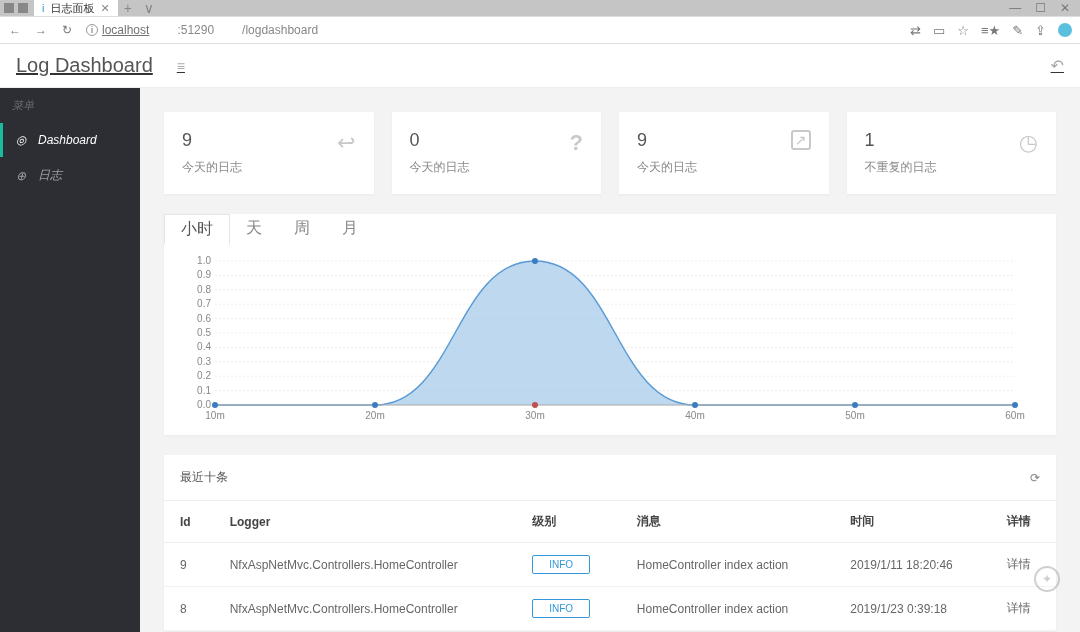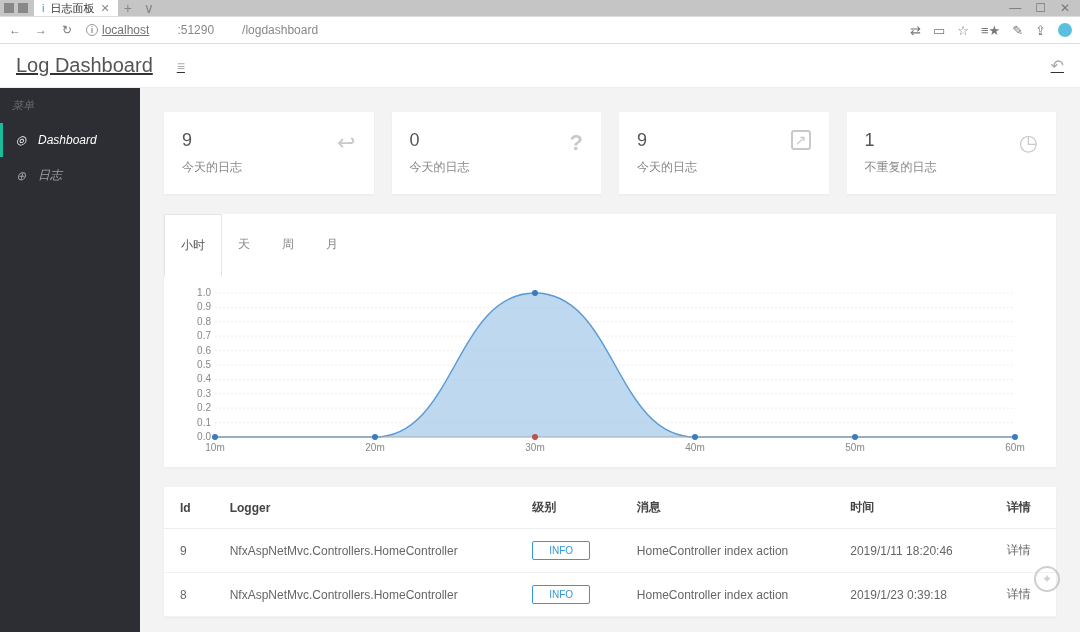--- a/index.html
+++ b/index.html
@@ -42,21 +42,21 @@
     
     .cards { display: flex; gap: 18px; }
     .card { flex: 1; background: #fff; padding: 18px; display: flex; justify-content: space-between; align-items: flex-start; box-shadow: 0 1px 2px rgba(0,0,0,0.04); }
     .card-num { font-size: 18px; color: #555; margin-bottom: 8px; }
     .card-label { font-size: 12px; color: #888; }
     .card-icon { color: #c8c9cb; font-size: 22px; }
 
     
     .panel { background: #fff; margin-top: 20px; box-shadow: 0 1px 2px rgba(0,0,0,0.04); }
     .tabs { display: flex; }
-    .tabbtn { padding: 22px 16px; font-size: 12px; color: #888; cursor: pointer; }
+    .tabbtn { padding: 4px 16px; font-size: 16px; color: #888; cursor: pointer; }
     .tabbtn.active { border: 1px solid #e5e5e5; border-bottom: 1px solid #fff; color: #555; }
     .chart-area { padding: 10px 20px 10px 10px; height: 190px; position: relative; }
     svg.chart { width: 100%; height: 100%; }
     .axis-text { font-size: 10px; fill: #888; }
     .grid { stroke: #eee; stroke-dasharray: 2 2; }
     .area-fill { fill: #a3c9e8; fill-opacity: 0.7; }
     .area-line { stroke: #5b9bd5; stroke-width: 1.5; fill: none; }
     .pt { fill: #3b7bbf; }
     .pt-zero { fill: #c0504d; }
 
@@ -216,20 +216,24 @@
             <text class="axis-text" x="510" y="164" text-anchor="middle">40m</text>
             <circle class="pt" cx="670" cy="150" r="3"></circle>
             <text class="axis-text" x="670" y="164" text-anchor="middle">50m</text>
             <circle class="pt" cx="830" cy="150" r="3"></circle>
             <text class="axis-text" x="830" y="164" text-anchor="middle">60m</text>
           </svg>
       </div>
     </div>
 
     <div class="panel2">
+      <div class="panel2-header">
+        <span>最近十条</span>
+        <span class="refresh">⟳</span>
+      </div>
       <table>
         <thead>
           <tr>
             <th>Id</th>
             <th>Logger</th>
             <th>级别</th>
             <th>消息</th>
             <th>时间</th>
             <th>详情</th>
           </tr>

